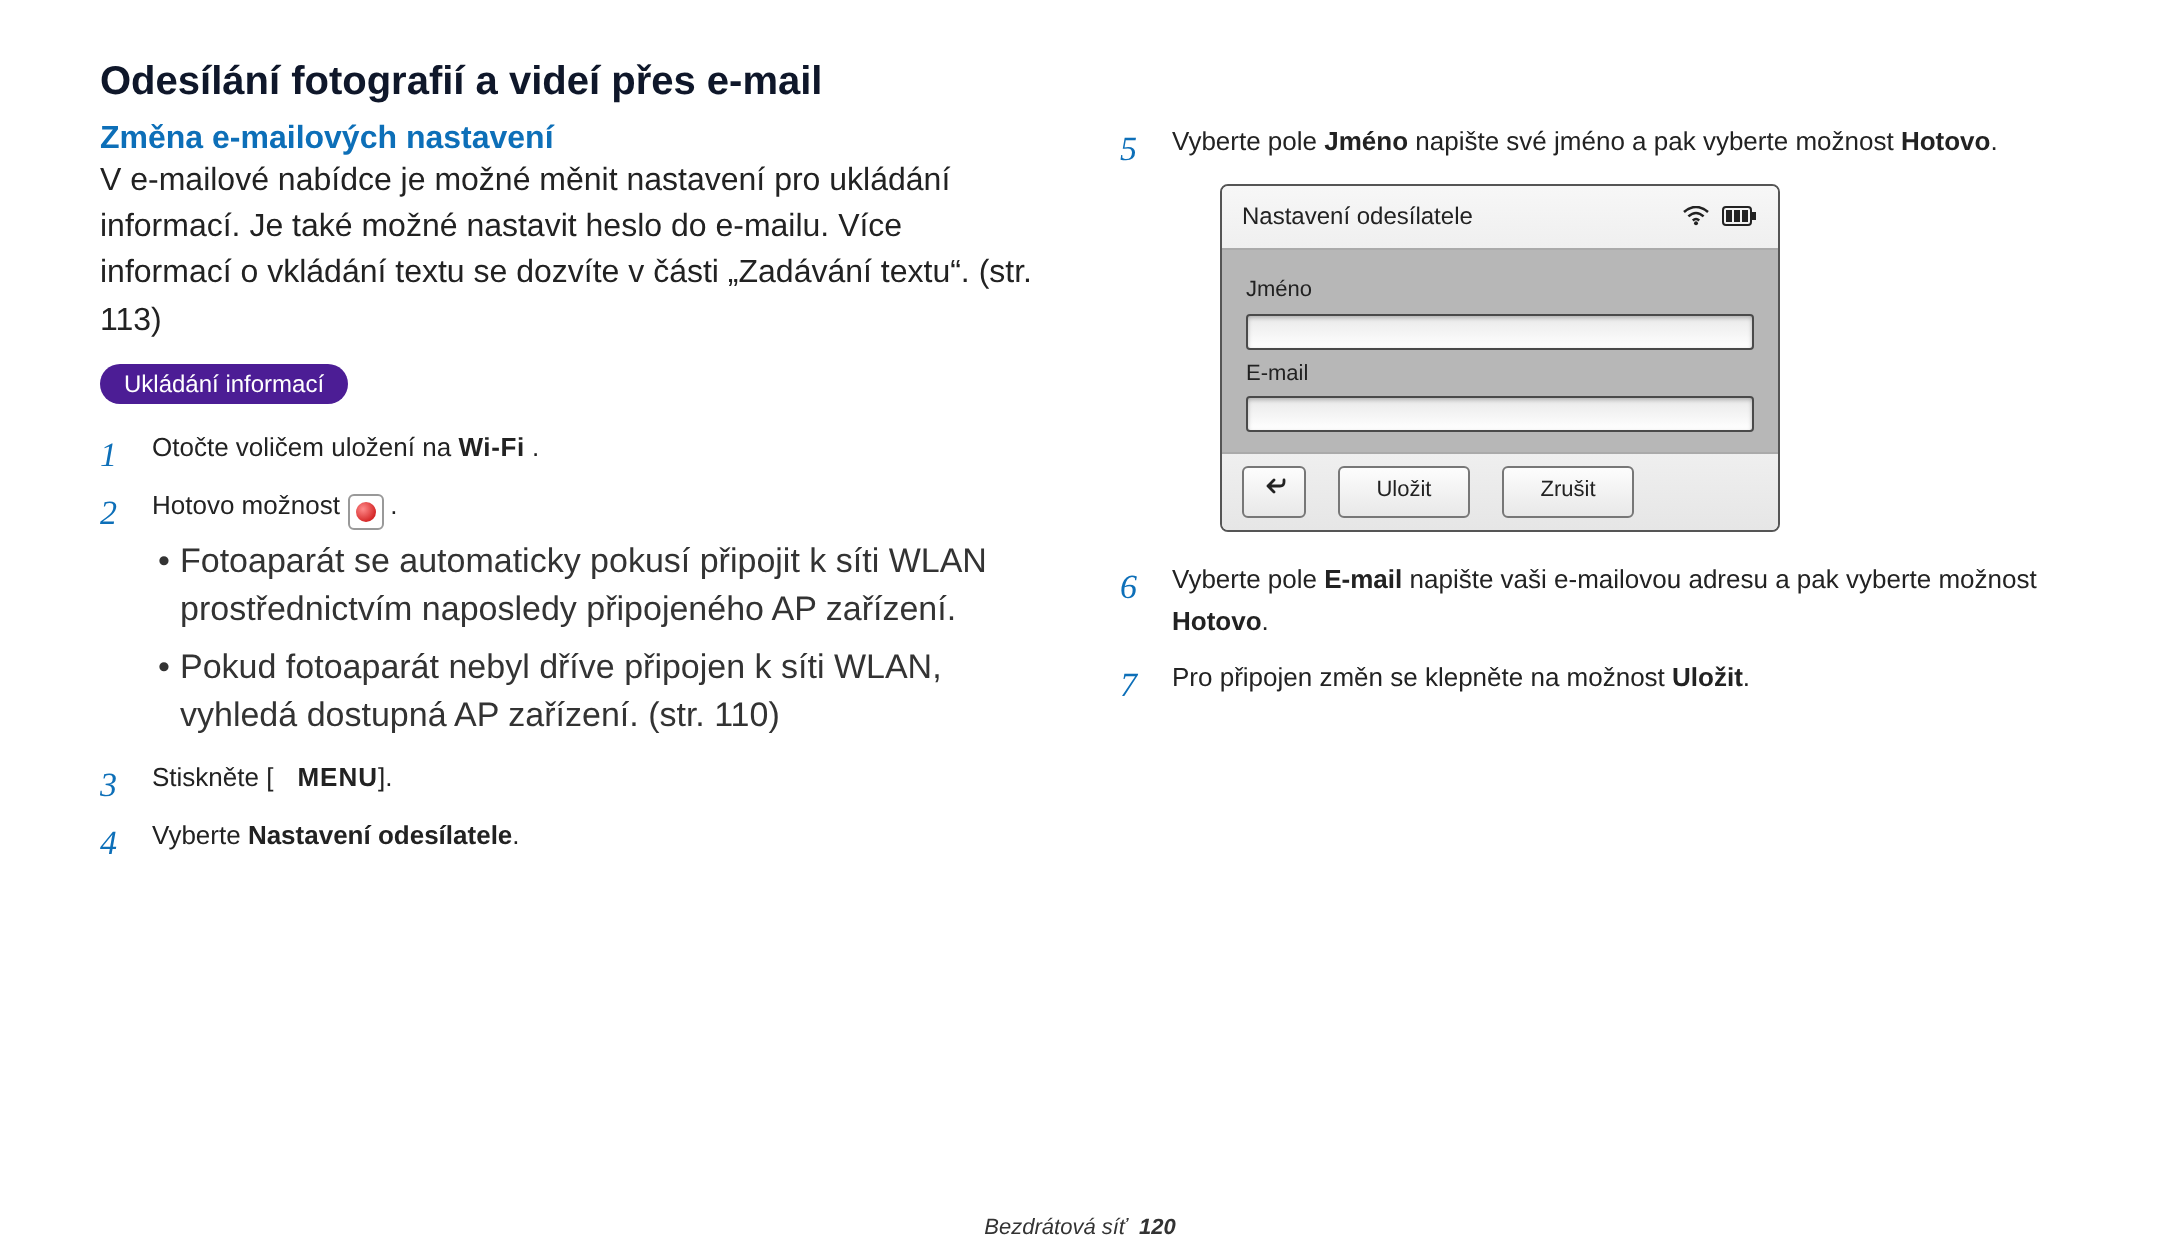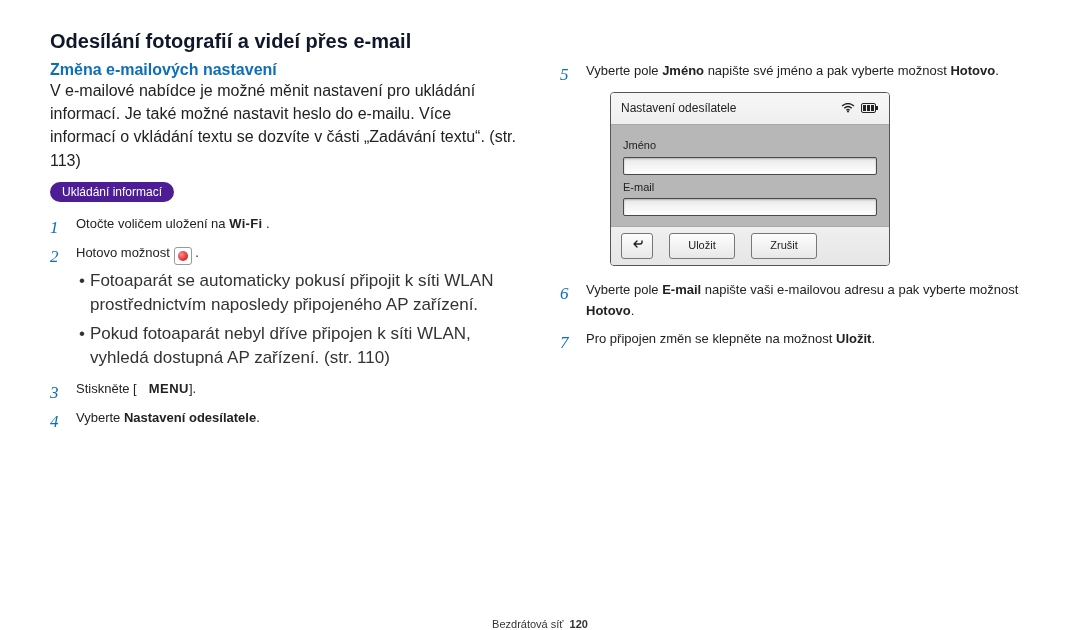--- a/index.html
+++ b/index.html
@@ -30,21 +30,21 @@
   .dev-status { display: flex; gap: 6px; align-items: center; }
   .wifi-glyph svg, .batt-glyph svg { display: block; }
   .dev-body { padding: 8px 12px 10px 12px; background: #b7b7b7; }
   .field-label { font-size: 11px; margin: 4px 0 2px 0; color: #222; }
   .field-input { background: linear-gradient(#e9e9e9,#fff); border: 1px solid #4a4a4a; border-radius: 2px; height: 18px; width: 100%; box-shadow: inset 0 1px 2px rgba(0,0,0,0.25); }
   .dev-footer { display: flex; gap: 16px; align-items: center; padding: 6px 10px; background: linear-gradient(#efefef,#e6e6e6); border-top: 1px solid #aaa; }
   .dev-btn { flex: 0 0 auto; min-width: 66px; text-align: center; padding: 3px 14px; font-size: 11px; border: 1px solid #777; border-radius: 3px; background: linear-gradient(#fdfdfd,#e8e8e8); }
   .dev-back { min-width: 28px; padding: 3px 8px; }
   .back-arrow { display: inline-block; }
 
-  .footer { position: absolute; bottom: 0; left: 0; right: 0; text-align: center; font-size: 11px; color: #333; }
+  .footer { position: absolute; bottom: 10px; left: 0; right: 0; text-align: center; font-size: 11px; color: #333; font-style: italic; }
   .footer .pagenum { font-weight: 700; }
 </style>
 </head>
 <body>
 
 <div class="page">
   <h1 class="title">Odesílání fotografií a videí přes e-mail</h1>
 
   <div class="columns">
 

